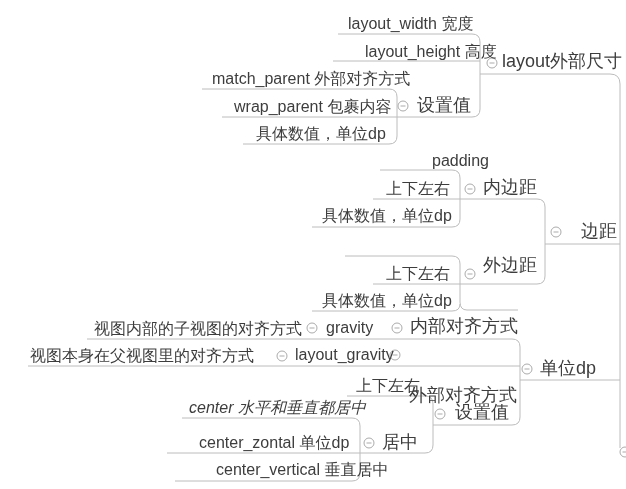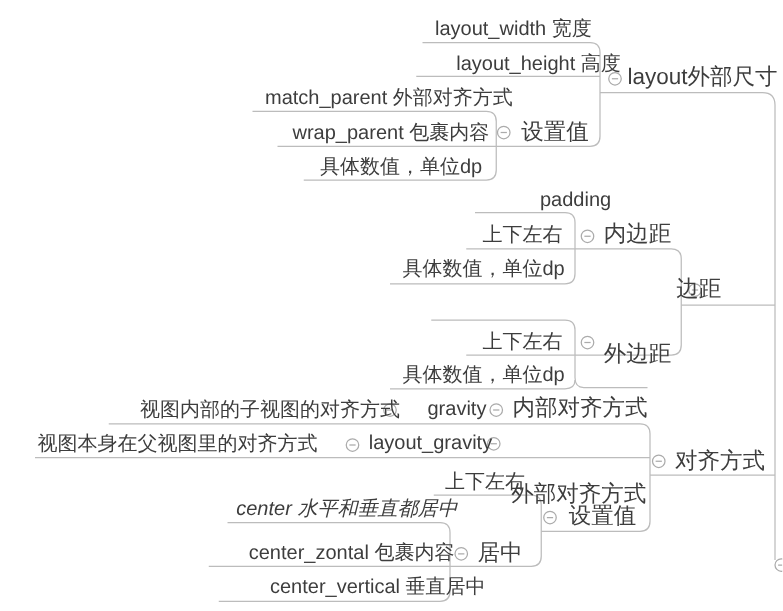--- a/index.html
+++ b/index.html
@@ -108,30 +108,30 @@
   <div class="node" style="left:256px;top:126px;">具体数值，单位dp</div>
   <div class="node n15" style="left:417px;top:98px;">设置值</div>
   <div class="node n15" style="left:502px;top:54px;">layout外部尺寸</div>
 
   <div class="node" style="left:391px;top:153px;margin-left:41px;">padding</div>
   <div class="node" style="left:386px;top:181px;">上下左右</div>
   <div class="node" style="left:322px;top:208px;">具体数值，单位dp</div>
   <div class="node n15" style="left:483px;top:180px;">内边距</div>
   <div class="node" style="left:386px;top:266px;">上下左右</div>
   <div class="node" style="left:322px;top:293px;">具体数值，单位dp</div>
-  <div class="node n15" style="left:483px;top:276px;">外边距</div>
-  <div class="node n15" style="left:541px;top:224px;font-family:Liberation Serif, serif;">边距</div>
+  <div class="node n15" style="left:483px;top:258px;">外边距</div>
+  <div class="node n15" style="left:581px;top:224px;font-family:Liberation Serif, serif;">边距</div>
 
-  <div class="node" style="left:112px;top:321px;">视图内部的子视图的对齐方式</div>
-  <div class="node" style="left:342px;top:320px;">gravity</div>
+  <div class="node" style="left:94px;top:321px;">视图内部的子视图的对齐方式</div>
+  <div class="node" style="left:326px;top:320px;">gravity</div>
   <div class="node" style="left:30px;top:348px;">视图本身在父视图里的对齐方式</div>
   <div class="node n15" style="left:410px;top:319px;">内部对齐方式</div>
   <div class="node" style="left:295px;top:347px;text-align:right;">layout_gravity</div>
   <div class="node n15" style="left:409px;top:356px;margin-top:32px;">外部对齐方式</div>
-  <div class="node n15" style="left:540px;top:361px;">对齐方式</div>
+  <div class="node n15" style="left:540px;top:361px;">单位dp</div>
   <div class="node" style="left:356px;top:378px;">上下左右</div>
   <div class="node n15" style="left:455px;top:405px;">设置值</div>
   <div class="node" style="left:189px;top:400px;font-style:italic;">center 水平和垂直都居中</div>
-  <div class="node" style="left:199px;top:435px;">center_zontal 包裹内容</div>
+  <div class="node" style="left:199px;top:435px;">center_zontal 单位dp</div>
   <div class="node n15" style="left:382px;top:435px;">居中</div>
   <div class="node" style="left:187px;top:462px;margin-left:29px;">center_vertical 垂直居中</div>
 
 </div>
 
 </body></html>

